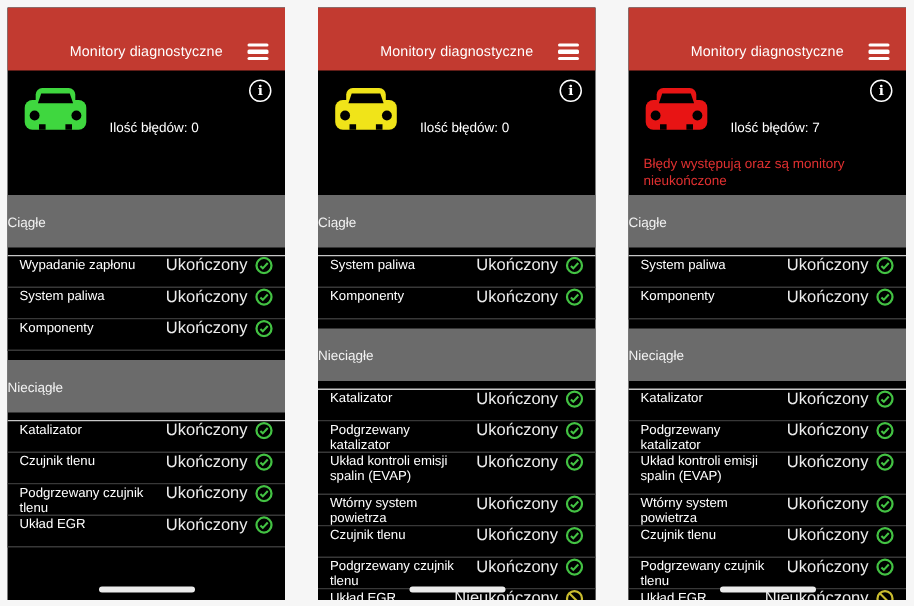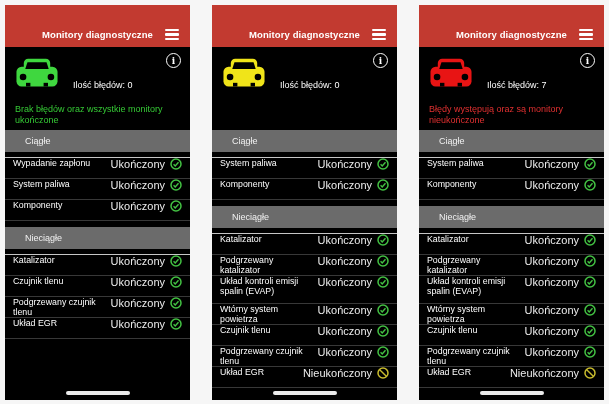--- a/index.html
+++ b/index.html
@@ -12,21 +12,21 @@
   .phone{
     position:absolute;top:5px;width:185px;height:395px;
     background:#000;overflow:hidden;
   }
   .phone-1{left:5px}.phone-2{left:212px}.phone-3{left:419px}
 
   
   .appbar{height:42px;background:#c23a30;position:relative;}
   .appbar-title{
     position:absolute;left:0;right:0;bottom:7px;text-align:center;
-    color:#fff;font-size:9.5px;font-weight:bold;letter-spacing:.1px;
+    color:#fff;font-size:9.5px;font-weight:normal;letter-spacing:.1px;
   }
   .menu-btn{
     position:absolute;right:11px;bottom:7px;width:14px;
     display:flex;flex-direction:column;gap:2px;cursor:pointer;
   }
   .menu-btn span{height:2.4px;background:#fff;border-radius:1px;}
 
   
   .info-panel{height:77px;padding:8px 10px 0;box-sizing:border-box;position:relative;}
   .car-row{display:flex;align-items:center;height:40px;}
@@ -38,22 +38,22 @@
     font-family:"DejaVu Serif", serif;font-size:9px;font-weight:bold;
     display:flex;align-items:center;justify-content:center;cursor:pointer;
   }
   .status-msg{
     margin-top:9px;font-size:9px;line-height:10.5px;
     color:var(--status,#35c935);width:152px;
   }
 
   
   .section-bar{
-    height:22px;margin:6px 0 5px;background:#6b6b6b;color:#f2f2f2;
-    font-size:9px;display:flex;align-items:center;padding-left:20px;
+    height:35px;margin:6px 0 5px;background:#6b6b6b;color:#f2f2f2;
+    font-size:9px;display:flex;align-items:center;padding-left:0;
   }
   .rows{border-top:1px solid #c6c6c6;}
   .mrow{
     display:flex;align-items:flex-start;height:21px;padding:0 8px;
     border-bottom:1px solid #383838;box-sizing:border-box;background:#000;
   }
   .mrow.tall{height:28px;}
   .mrow-label{flex:1;color:#fff;font-size:8.8px;line-height:10px;padding-right:4px;}
   .mrow-status{color:#ececec;font-size:11px;margin-right:5px;white-space:nowrap;}
   .sicon{width:12px;height:12px;flex:none;}
@@ -102,21 +102,20 @@
         </div>
     </header>
     <div class="info-panel">
       <div class="car-row">
         <svg class="car-icon">
             <use href="#sym-car"></use>
           </svg>
         <div class="err-count">Ilość błędów: 0</div>
       </div>
       <div class="info-btn">i</div>
-      <div class="status-msg">Brak błędów oraz wszystkie monitory ukończone</div>
     </div>
     <div class="section-bar">Ciągłe</div>
     <div class="rows">
       <div class="mrow">
         <div class="mrow-label">Wypadanie zapłonu</div>
         <div class="mrow-status">Ukończony</div>
         <svg class="sicon icon-check">
             <use href="#sym-check"></use>
           </svg>
       </div>

